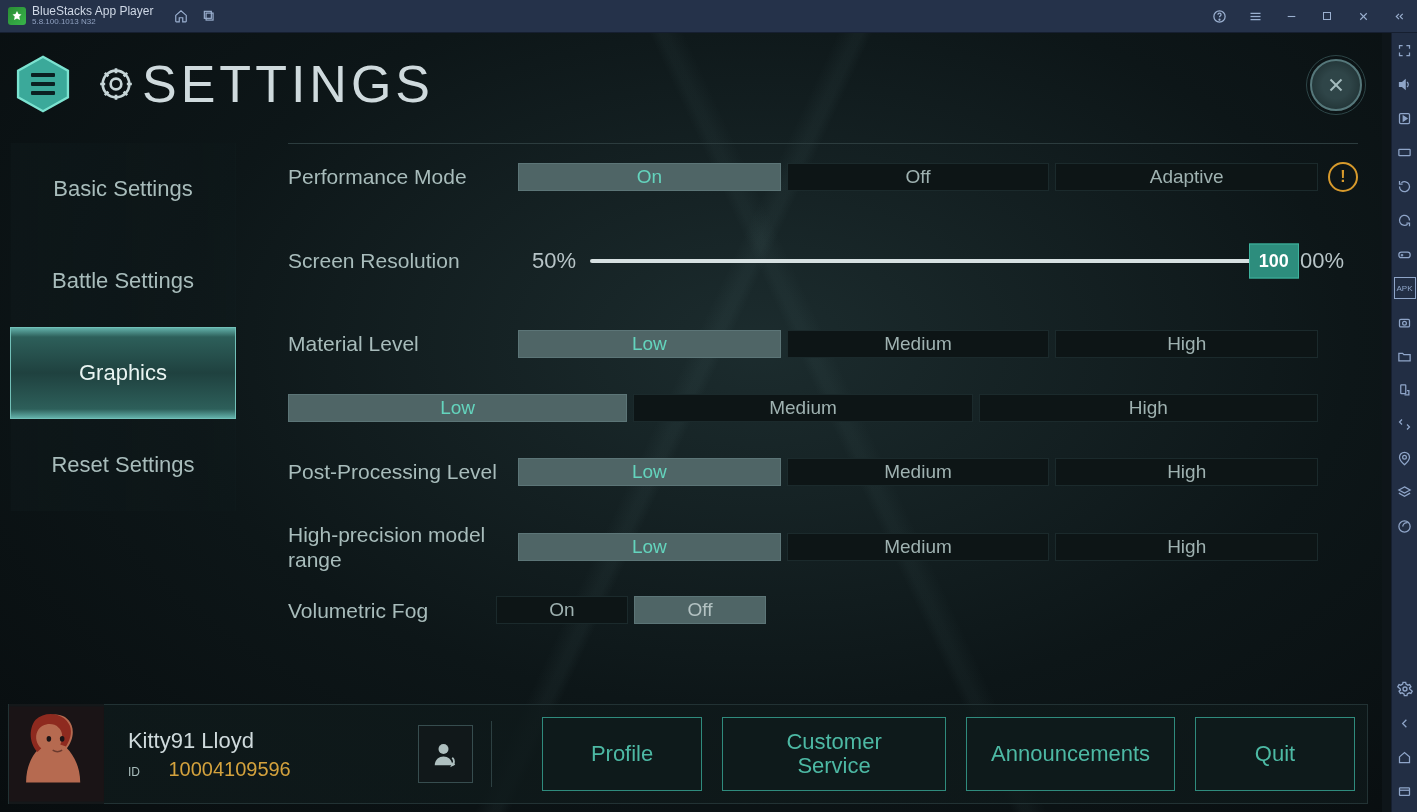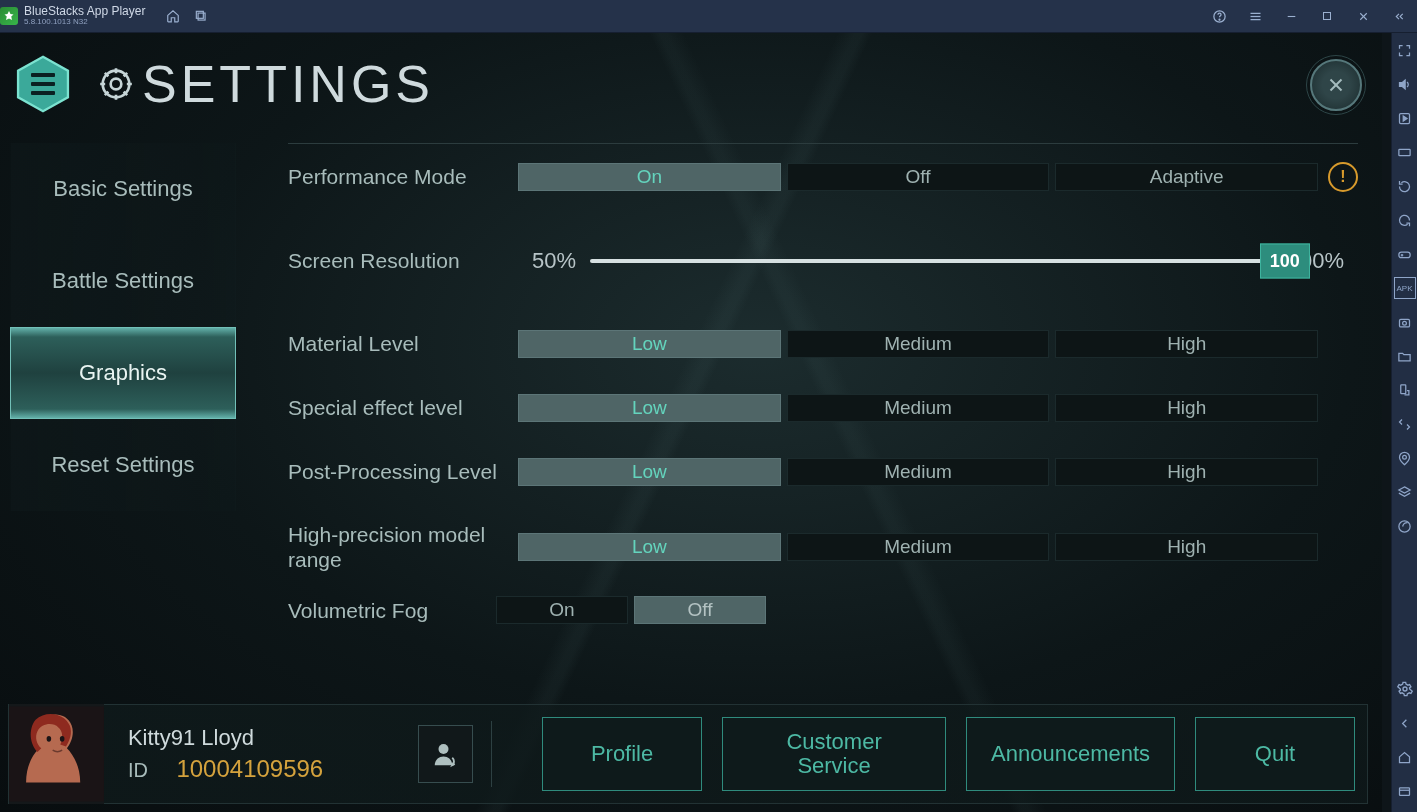--- a/index.html
+++ b/index.html
@@ -12,21 +12,21 @@
   color: #b7c4c7;
 }
 
 .titlebar {
   height: 33px;
   background: #25324a;
   display: flex;
   align-items: center;
   color: #cfd8e6;
   font-size: 12px;
-  padding-left: 0;
+  padding-left: 8px;
   position: relative;
   border-bottom: 1px solid #161f30;
 }
 .titlebar .logo {
   width: 18px; height: 18px; border-radius: 3px;
   background: linear-gradient(135deg,#2a8c35,#38b54a);
   margin-right: 6px;
   display:flex;align-items:center;justify-content:center;
 }
 .titlebar .logo svg { width:12px;height:12px; }
@@ -146,41 +146,41 @@
 .slider-row { display:flex;align-items:center;padding:38px 10px 38px 28px; }
 .slider-row .label{width:230px;font-size:21px;color:#a8bcbb;}
 .slider-minmax { font-size:22px;color:#b7c4c7;margin:0 14px; }
 .slider-track {
   flex:1;position:relative;height:4px;background:#d6e0e1;border-radius:2px;
 }
 .slider-thumb {
   position:absolute;top:50%;transform:translate(-50%,-50%);
   right:0;left:auto;
   width:50px;height:35px;background:#2d8d7d;border:1px solid #3eb39e;
-  display:flex;align-items:center;justify-content:center;color:#fff;font-size:18px;font-weight:bold;margin-left:11px;
+  display:flex;align-items:center;justify-content:center;color:#fff;font-size:18px;font-weight:bold;
 }
 
 .segment.two { flex:0 0 270px; }
 
 .player-bar {
   position:absolute; left:8px; right:14px; bottom:8px; height:100px;
   background:linear-gradient(to right, rgba(15,26,27,0.8), rgba(15,26,27,0.7));
   border:1px solid #223234;
   display:flex;align-items:center;
   padding-right:12px;
 }
 .avatar-box {
   width:100px;height:100px;margin-right:24px;overflow:hidden;
   background:#14181a;
 }
 .avatar-box svg{width:100%;height:100%;}
 .player-info { flex:0 0 290px; }
 .player-name { font-size:22px;color:#cfdadc;margin-bottom:4px; }
-.player-id-label { font-size:20px;color:#a8bcbb;display:inline-block;margin-right:24px;}
-.player-id { font-size:24px;color:#d4a23d;font-weight:500; }
+.player-id-label { font-size:12px;color:#a8bcbb;display:inline-block;margin-right:24px;}
+.player-id { font-size:20px;color:#d4a23d;font-weight:500; }
 .swap-btn {
   width:58px;height:58px;border:1px solid #374d4f;background:#11181a;
   display:flex;align-items:center;justify-content:center;margin-right:18px;cursor:pointer;
 }
 .vdiv { width:1px;height:66px;background:#2d4042;margin-right:30px; }
 .bar-spacer { flex:1; }
 .bar-btn {
   height:74px;padding:0 28px;min-width:160px;
   border:1px solid #2f8b7d;background:#0e1a1b;
   display:flex;align-items:center;justify-content:center;text-align:center;
@@ -427,21 +427,20 @@
       <div class="label">Material Level</div>
       <div class="segment">
         <div class="seg-btn sel">Low</div>
         <div class="seg-btn">Medium</div>
         <div class="seg-btn">High</div>
       </div>
       <div style="width:40px"></div>
     </div>
 
     <div class="row">
-      <div class="label">Special effect level</div>
       <div class="segment">
         <div class="seg-btn sel">Low</div>
         <div class="seg-btn">Medium</div>
         <div class="seg-btn">High</div>
       </div>
       <div style="width:40px"></div>
     </div>
 
     <div class="row">
       <div class="label">Post-Processing Level</div>

